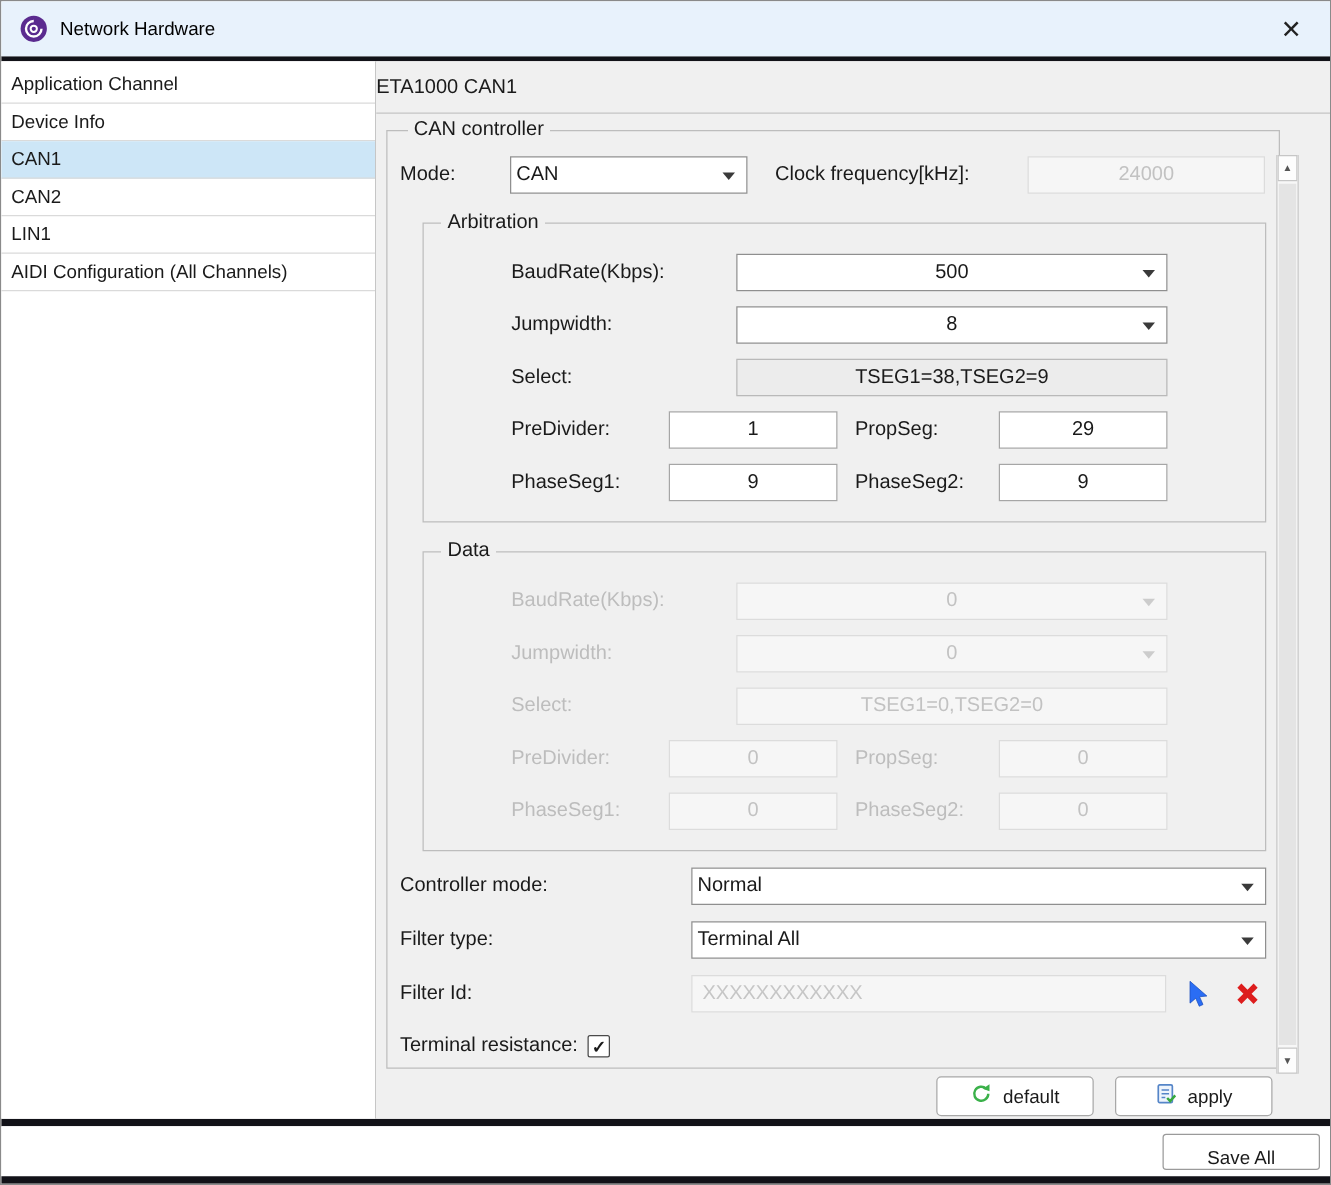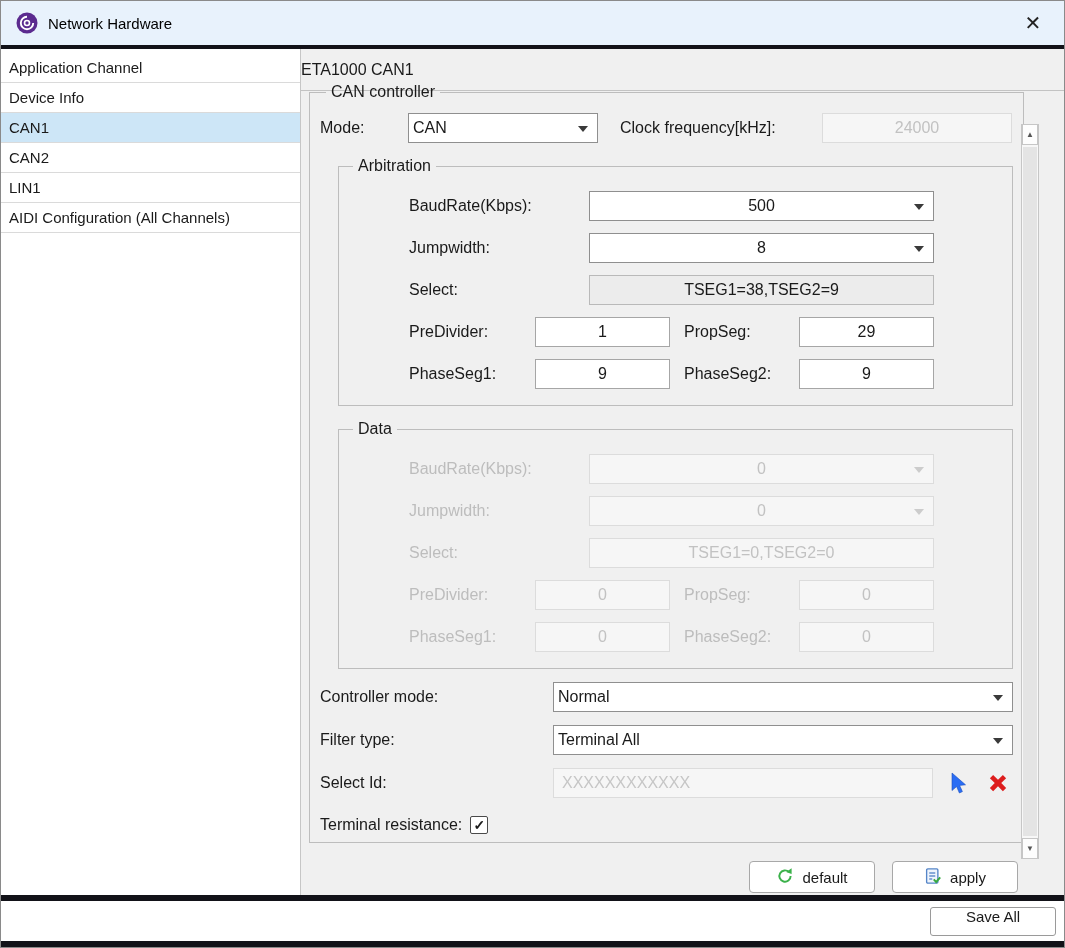--- a/index.html
+++ b/index.html
@@ -41,21 +41,21 @@
   .panel { flex:1; background:#f0f0f0; position:relative; }
   .panel-header {
     height:42px; line-height:42px; text-align:left; font-size:16px;
     border-bottom:1px solid #c3c3c3;
   }
 
   fieldset { border:1px solid #bdbdbd; }
   legend { font-size:16px; padding:0 5px; color:#1a1a1a; }
 
   .can-fieldset {
-    position:absolute; left:8px; right:46px; top:34px; height:760px;
+    position:absolute; left:8px; right:46px; top:46px; height:760px;
     padding:0 10px 8px 10px;
   }
   .can-fieldset > legend { margin-left:6px; }
 
   .mode-row { display:flex; align-items:center; height:30px; margin-top:12px; }
   .mode-lbl { width:88px; font-size:16px; }
   .clock-lbl { width:196px; margin-left:22px; font-size:16px; }
 
   .sub-fieldset { margin:14px 0 0 18px; width:675px; padding:4px 0 16px 0; }
   .sub-fieldset > legend { margin-left:14px; }
@@ -133,21 +133,21 @@
   }
   .vs-up { top:-1px; }
   .vs-down { bottom:-1px; }
   .vs-thumb { position:absolute; left:1px; right:1px; top:22px; bottom:22px; background:#e4e4e4; }
 
   
   .foot-sep { height:6px; background:#121218; }
   .footer { height:40px; background:#fff; display:flex; align-items:center; justify-content:flex-end; padding-right:8px; }
   .saveall-btn {
     width:126px; height:29px; background:#fff; border:1px solid #9a9a9a; border-radius:3px;
-    display:flex; align-items:flex-start; justify-content:center; font-size:15px;
+    display:flex; align-items:flex-end; justify-content:center; font-size:15px;
   }
   .foot-bottom { height:6px; background:#121218; }
 </style>
 </head>
 <body>
 
 <div class="window">
 
   <div class="titlebar">
     <span class="logo">
@@ -277,21 +277,21 @@
 
         <div class="crow">
           <span class="clbl">Filter type:</span>
           <div class="combo grow">
             <span class="combo-value">Terminal All</span>
             <span class="combo-arrow"></span>
           </div>
         </div>
 
         <div class="crow">
-          <span class="clbl">Select Id:</span>
+          <span class="clbl">Filter Id:</span>
           <input class="txt dis grow" readonly="" placeholder="XXXXXXXXXXXX" style="">
           <span class="icon-btn">
             <svg viewBox="0 0 24 24" width="24" height="24">
               <path d="M6 2 L6 19.5 L10.6 15.6 L13.4 22 L16.4 20.6 L13.6 14.4 L19.5 13.8 Z" fill="#2a6df4" stroke="#1b4fbe" stroke-width="0.6"></path>
             </svg>
           </span>
           <span class="icon-btn">
             <svg viewBox="0 0 24 24" width="26" height="26">
               <path d="M4.5 7.5 L7.5 4.5 L12 9 L16.5 4.5 L19.5 7.5 L15 12 L19.5 16.5 L16.5 19.5 L12 15 L7.5 19.5 L4.5 16.5 L9 12 Z" fill="#dd1d1d"></path>
             </svg>

